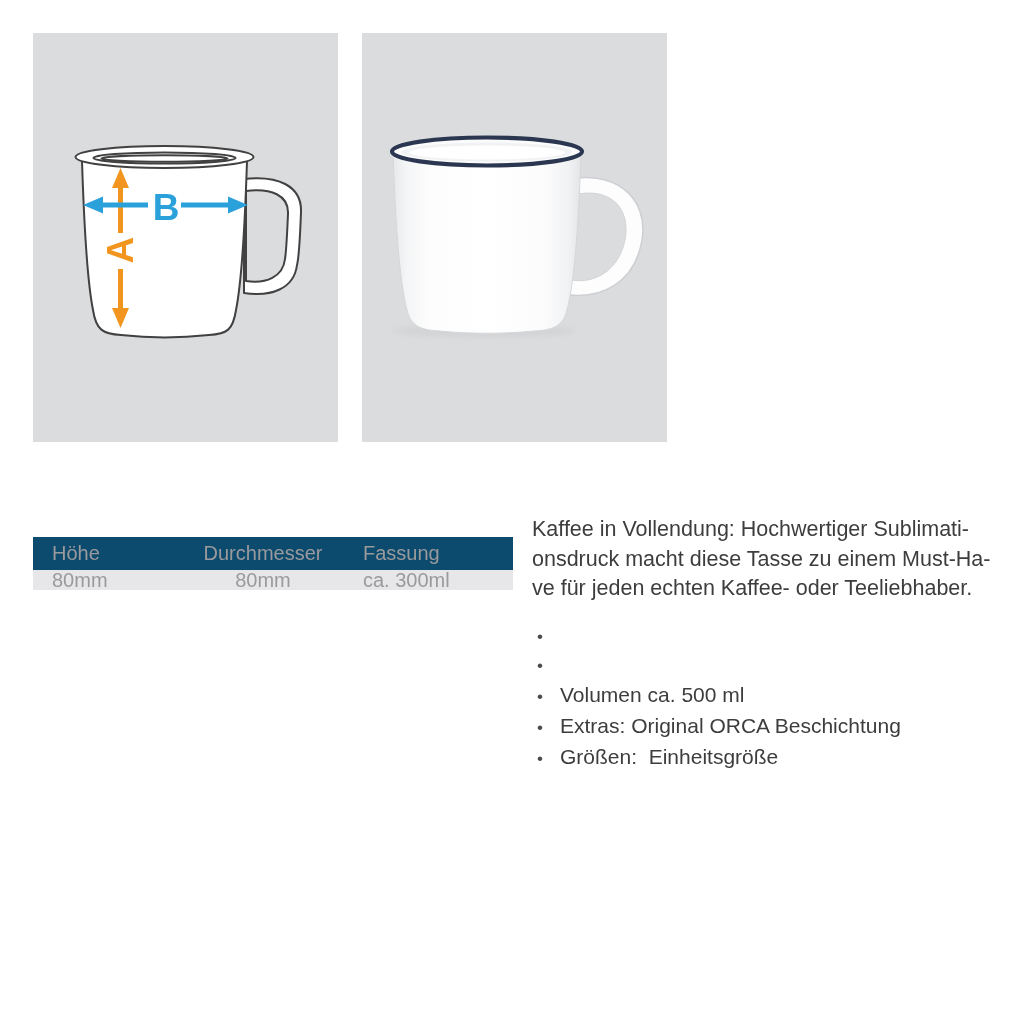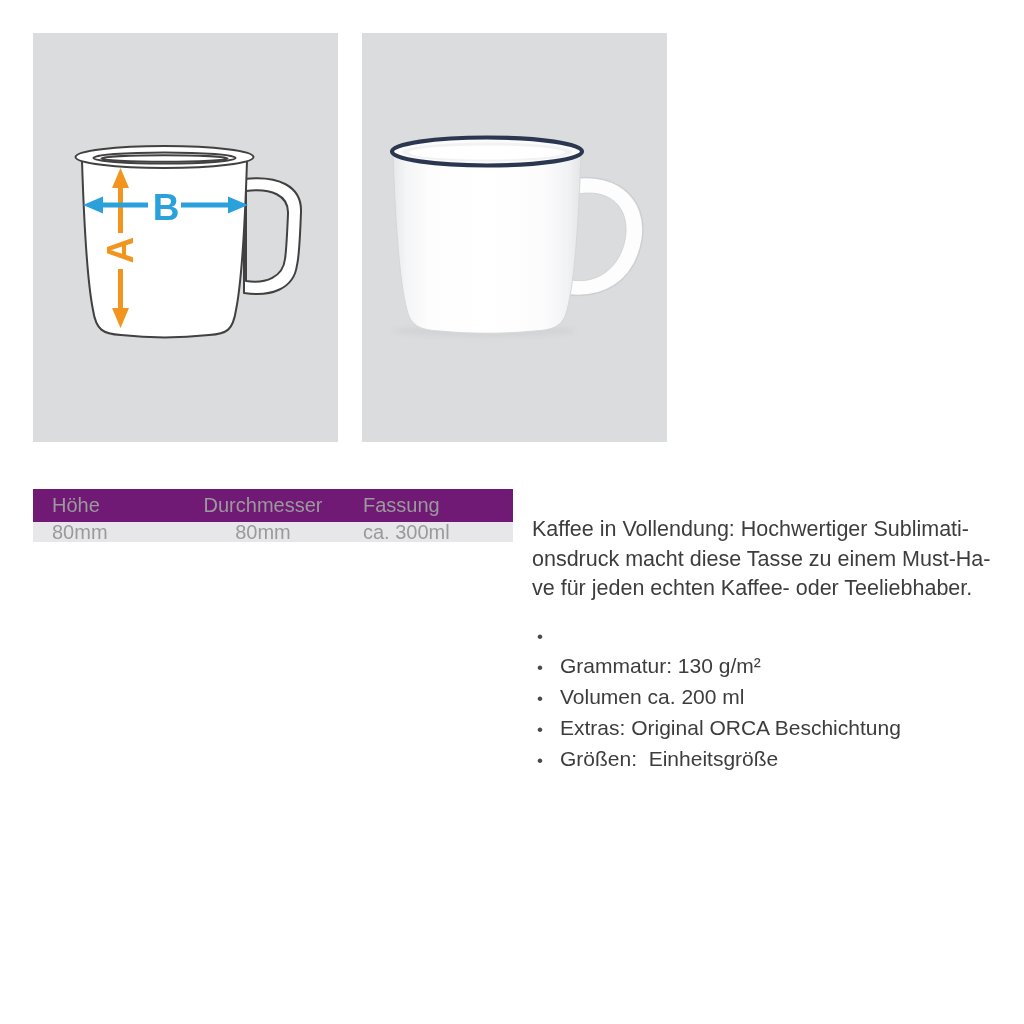--- a/index.html
+++ b/index.html
@@ -25,21 +25,21 @@
   
   .spec-table {
     position: absolute;
     left: 33px;
     top: 489px;
     width: 480px;
     font-size: 20px;
     color: #9a9a9c;
   }
   .spec-row { display: flex; align-items: center; }
-  .spec-row.header { background: #701a75; height: 33px; }
+  .spec-row.header { background: #0c4a6e; height: 33px; margin-top: 48px; }
   .spec-row.values { background: #e7e7e9; height: 20px; }
   .spec-cell { padding-left: 19px; box-sizing: border-box; white-space: nowrap; }
   .spec-cell.c0 { width: 130px; }
   .spec-cell.c1 { width: 181px; text-align: center; }
   .spec-cell.c2 { flex: 1; }
 
   
   .description {
     position: absolute;
     left: 532px;
@@ -181,25 +181,24 @@
       <span class="desc-line">Kaffee in Vollendung: Hochwertiger Sublimati-</span>
       <span class="desc-line">onsdruck macht diese Tasse zu einem Must-Ha-</span>
       <span class="desc-line">ve für jeden echten Kaffee- oder Teeliebhaber.</span>
     </p>
     <ul class="bullets">
       <li class="bullet-item">
         <span class="bullet-dot">•</span>
       </li>
       <li class="bullet-item">
         <span class="bullet-dot">•</span>
-        <span>Grammatur: 130 g/m²</span>
-      </li>
-      <li class="bullet-item">
-        <span class="bullet-dot">•</span>
-        <span>Volumen ca. 200 ml</span>
+      </li>
+      <li class="bullet-item">
+        <span class="bullet-dot">•</span>
+        <span>Volumen ca. 500 ml</span>
       </li>
       <li class="bullet-item">
         <span class="bullet-dot">•</span>
         <span>Extras: Original ORCA Beschichtung</span>
       </li>
       <li class="bullet-item">
         <span class="bullet-dot">•</span>
         <span>Größen:  Einheitsgröße</span>
       </li>
     </ul>

